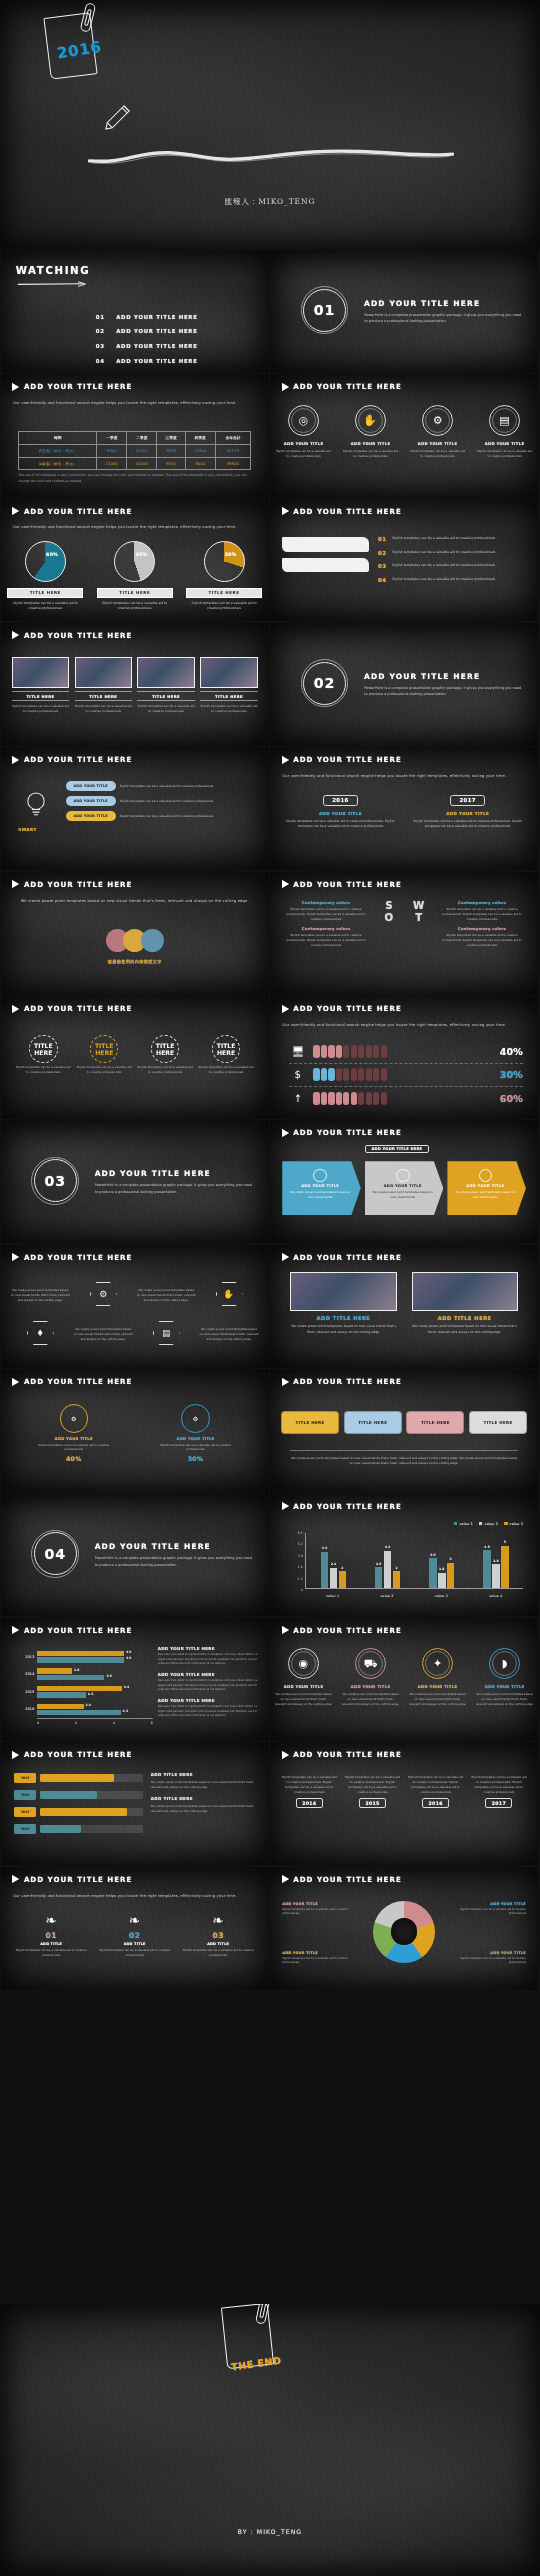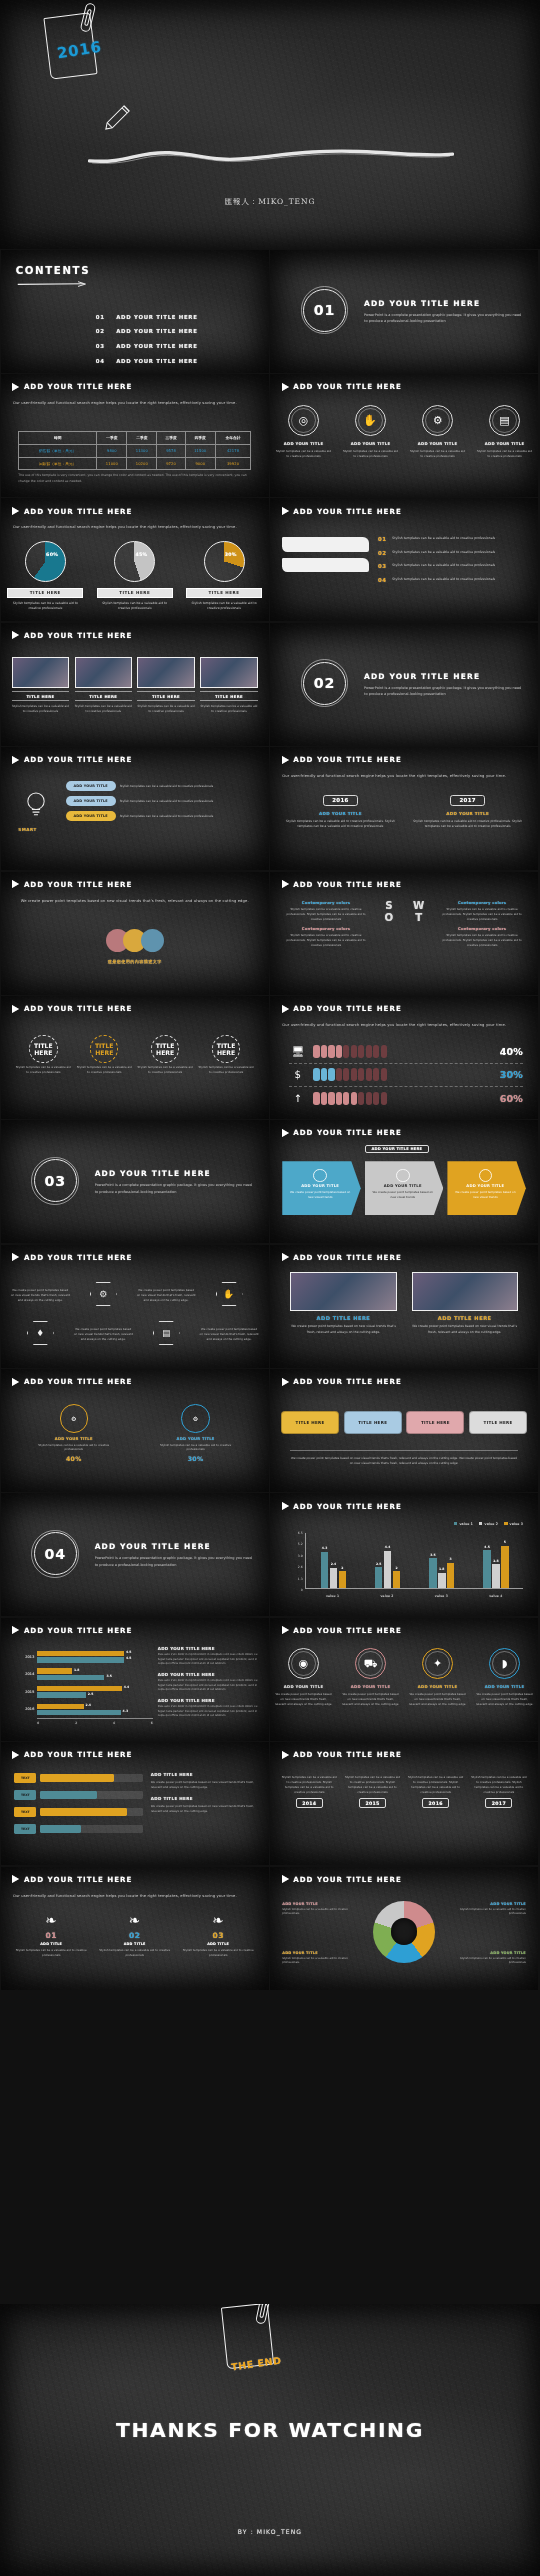--- a/index.html
+++ b/index.html
@@ -335,21 +335,21 @@
     </svg>
 
     <div class="cover-sub">匯報人：MIKO_TENG</div>
   </div>
     </div>
 
   <div class="grid">
 
     <div class="slide board">
         <div class="inner">
-      <div class="contents-h chalk">CONTENTS</div>
+      <div class="contents-h chalk">WATCHING</div>
       <svg class="contents-arrow" viewBox="0 0 112 9">
         <path d="M1 5 L98 4" stroke="#eee" stroke-width="1.6" fill="none"></path>
         <path d="M90 1 L101 4.5 L90 8" stroke="#eee" stroke-width="1.4" fill="none"></path>
       </svg>
       <div class="clist">
         <div class="crow chalk">
               <span class="num">01</span>
               <span>ADD YOUR TITLE HERE</span>
             </div>
         <div class="crow chalk">
@@ -1195,19 +1195,18 @@
 
   </div>
 
   <div class="ending board">
       <div class="inner">
     <div class="end-note"></div>
     <div class="end-clip">
           <i></i>
         </div>
     <div class="end-theend chalk">THE END</div>
-    <div class="end-thanks chalk">THANKS FOR WATCHING</div>
     <div class="end-by chalk">BY : MIKO_TENG</div>
   </div>
     </div>
 
 </div>
 
 
 </body></html>

